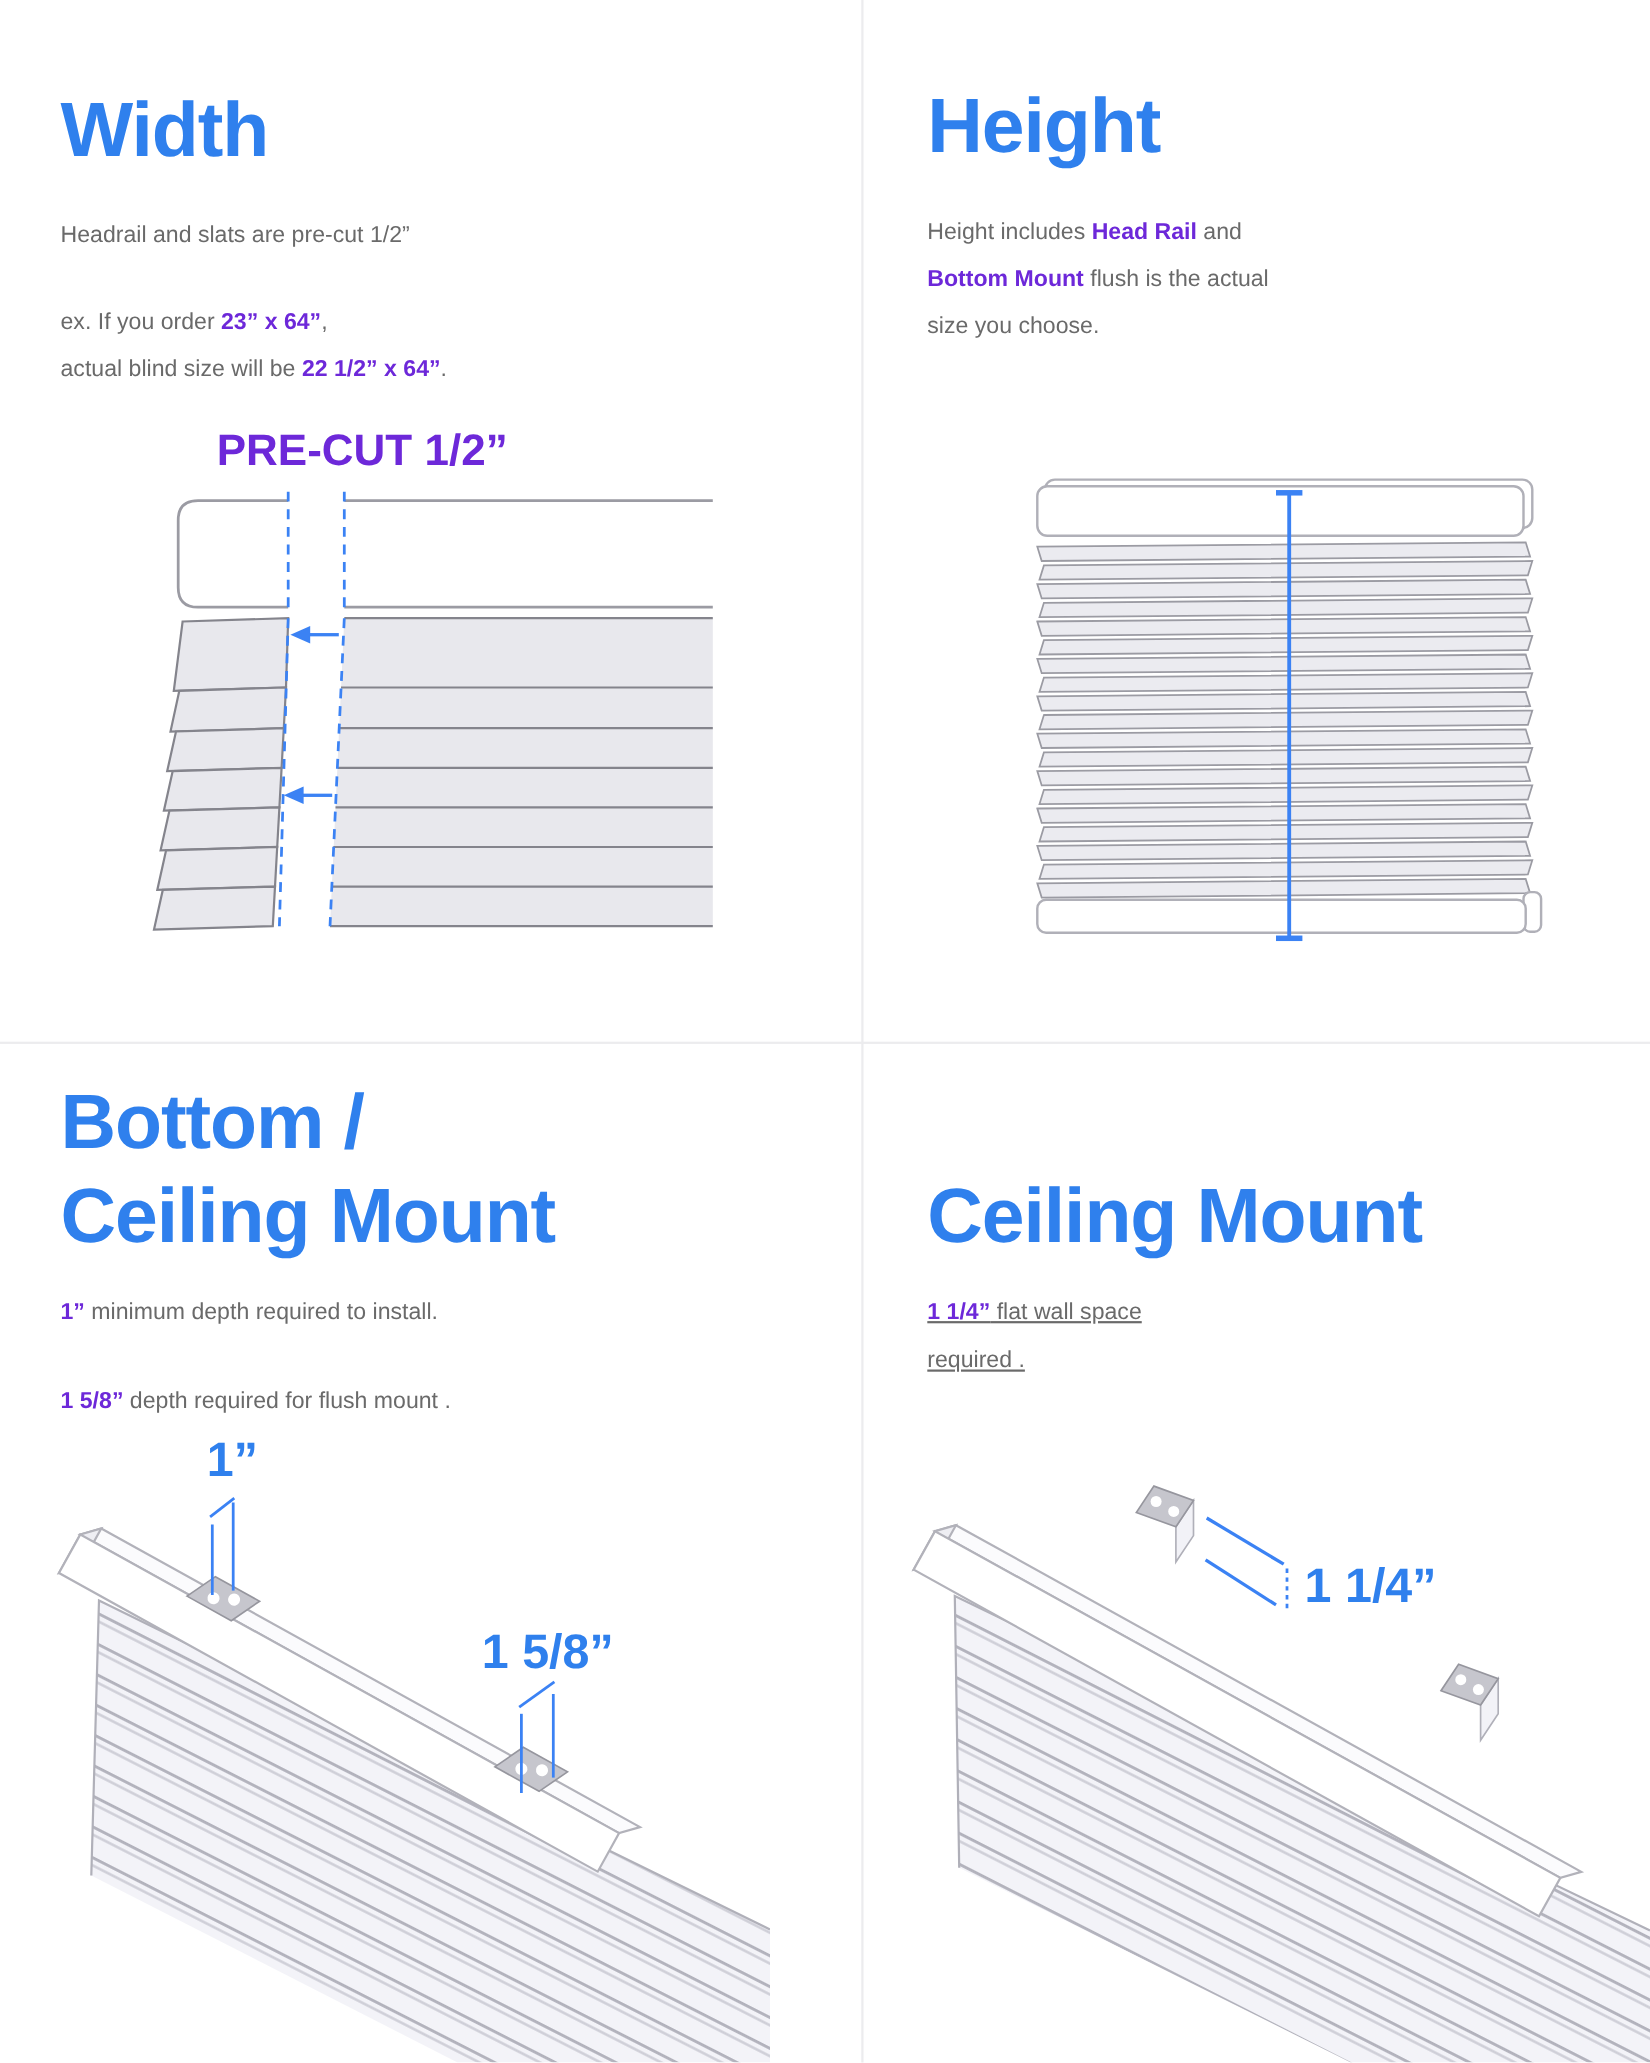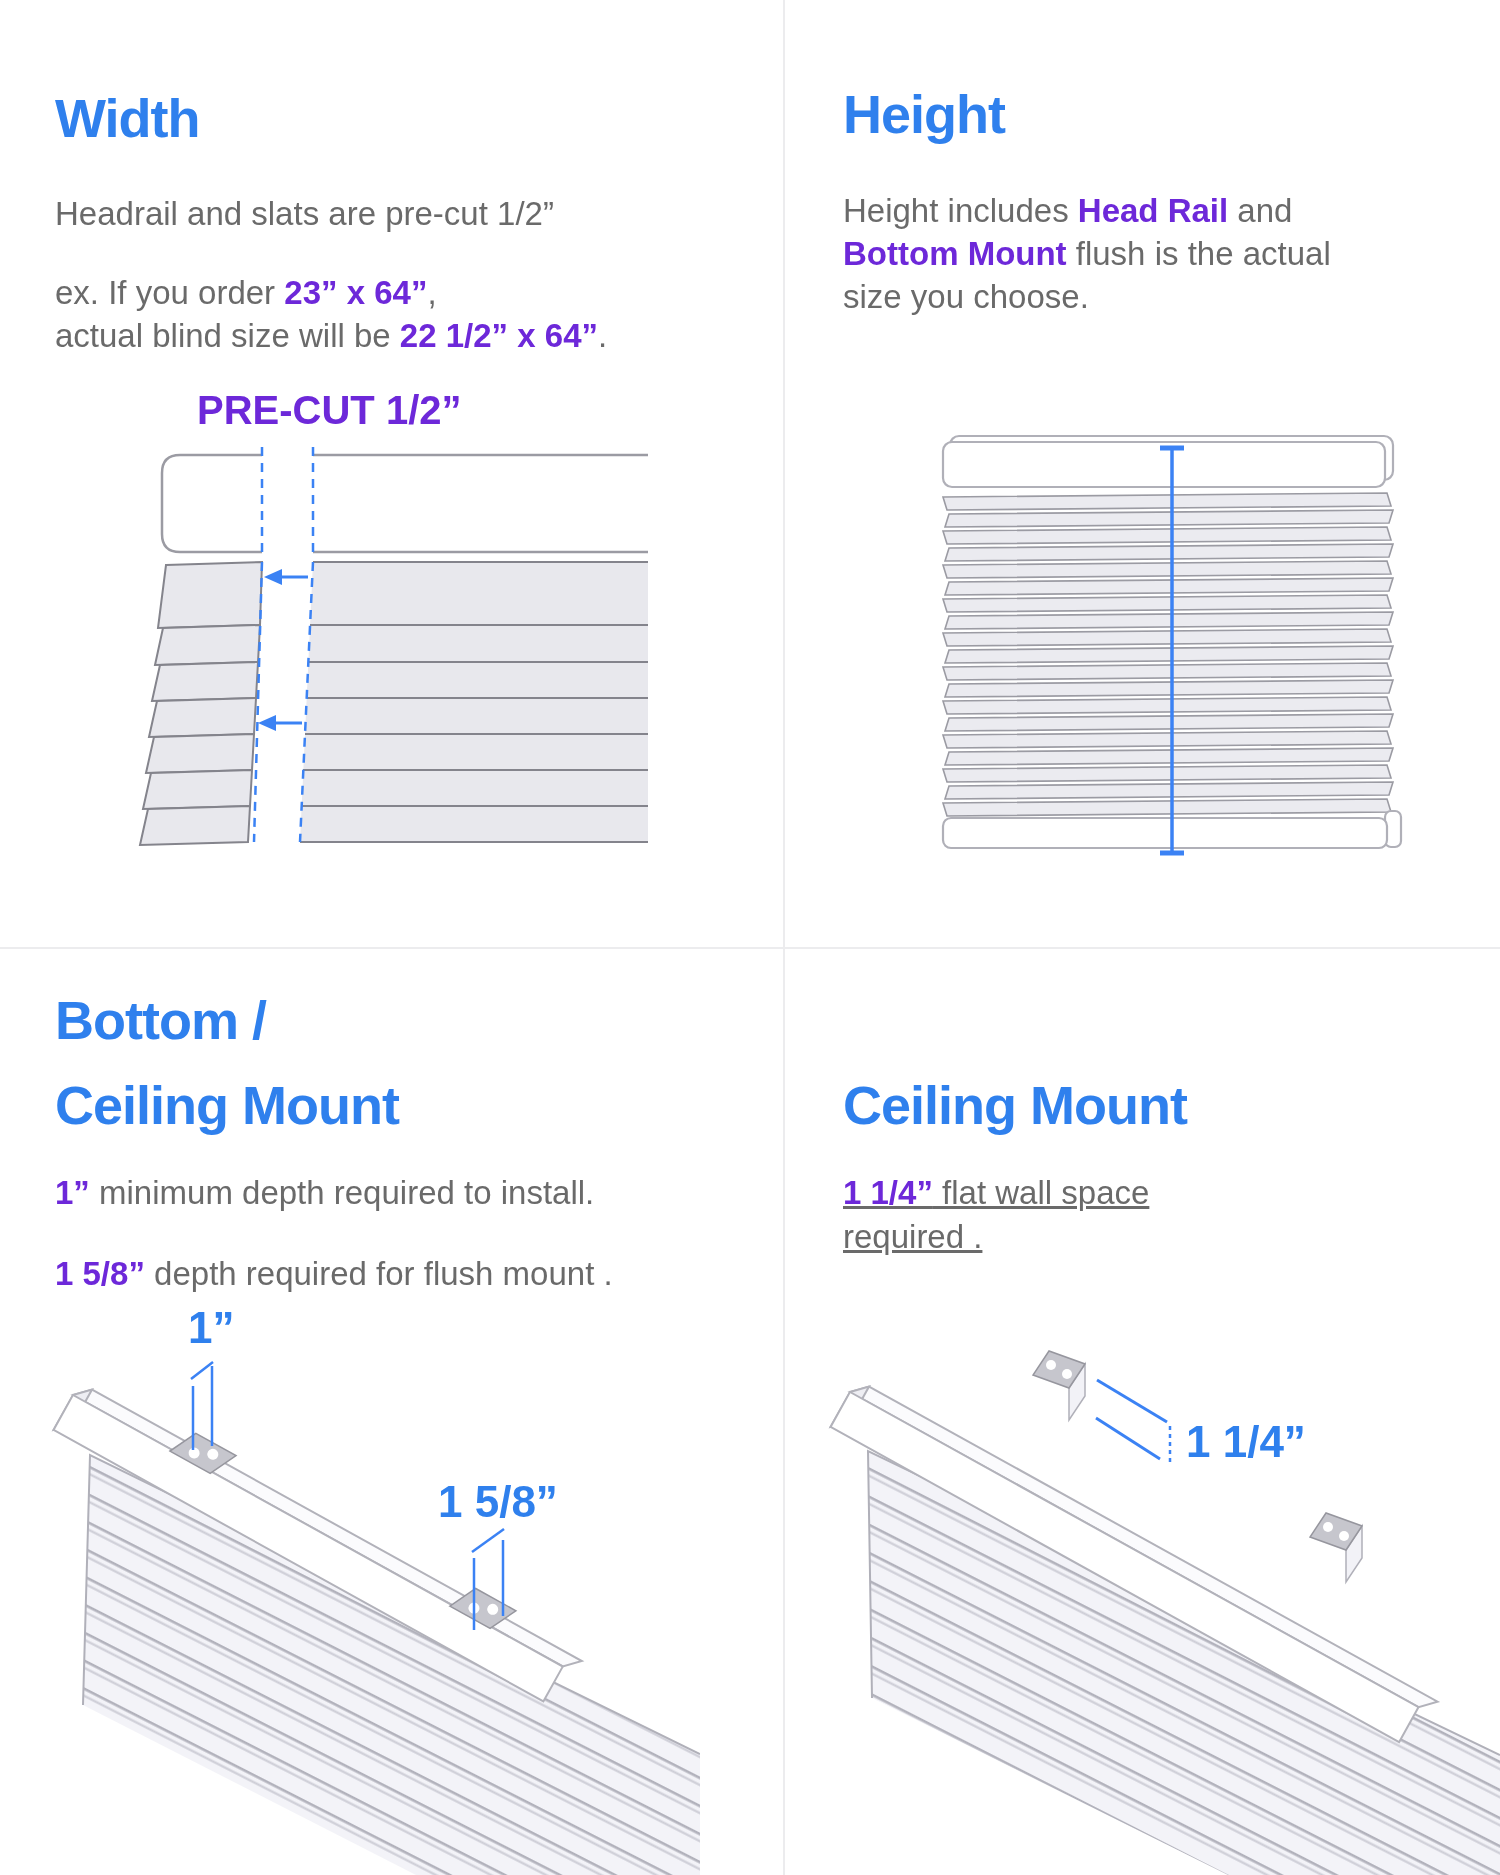--- a/index.html
+++ b/index.html
@@ -4,25 +4,25 @@
 <style>
   html,body{margin:0;padding:0;}
   body{
     width:1500px;height:1875px;position:relative;overflow:hidden;
     background:#ffffff;
     font-family:"Liberation Sans", sans-serif;
   }
   .abs{position:absolute;}
   .divider{background:#ececee;}
   .title{
-    font-size:54px;font-weight:700;color:#2f80ed;
+    font-size:70px;font-weight:700;color:#2f80ed;
     letter-spacing:-1px;line-height:85px;margin:0;white-space:nowrap;
   }
   .body-text{
-    font-size:33px;color:#6a6a6a;line-height:43px;margin:0;white-space:nowrap;
+    font-size:21px;color:#6a6a6a;line-height:43px;margin:0;white-space:nowrap;
   }
   .body-text b{color:#6d28d9;font-weight:700;}
   .diagram-label{
     font-size:40px;font-weight:700;color:#6d28d9;white-space:nowrap;
   }
   .dim-label{
     font-size:44px;font-weight:700;color:#2f80ed;white-space:nowrap;
   }
   svg{position:absolute;overflow:visible;}
   svg.clipped{overflow:hidden;}

